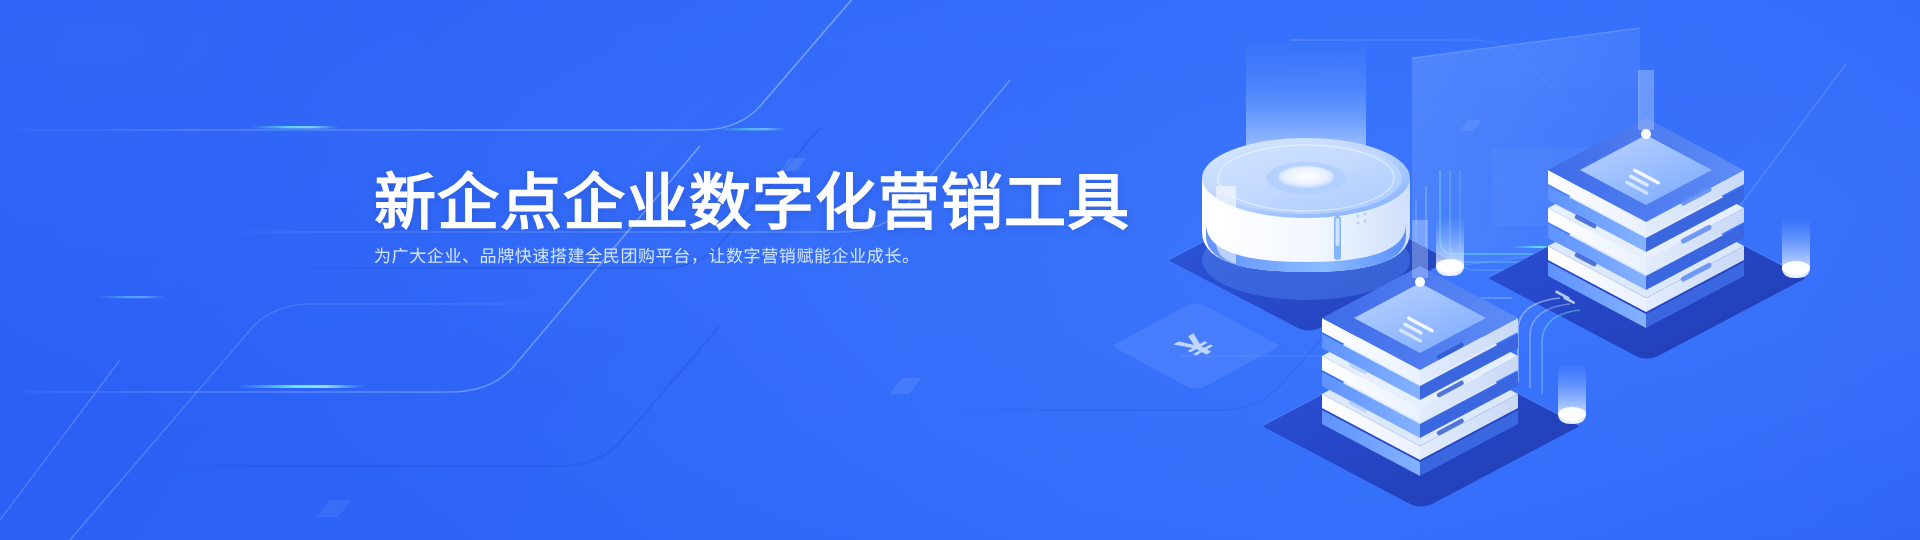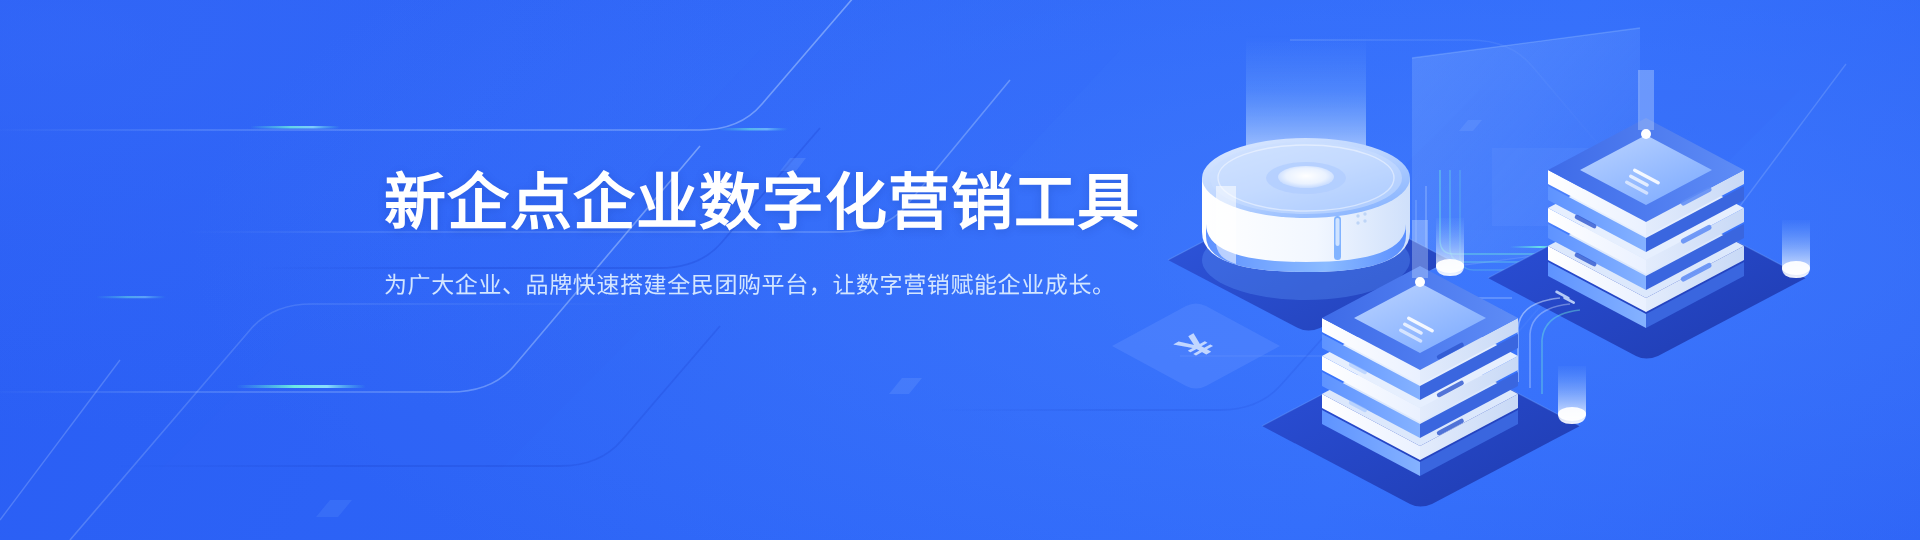--- a/index.html
+++ b/index.html
@@ -22,37 +22,37 @@
       linear-gradient(118deg,#2A5DF4 0%,#2D65F7 42%,#2E69FA 72%,#2A60F5 100%);
   }
 
   
   .bg-deco{ position:absolute; inset:0; pointer-events:none; }
   .bg-deco svg{ display:block; width:1920px; height:540px; }
 
   
   .copy{
     position:absolute;
-    left:384px;
+    left:374px;
     top:166px;
     width:820px;
     z-index:5;
   }
   .headline{
     font-size:62px;
     line-height:74px;
     font-weight:bold;
     color:#FFFFFF;
     letter-spacing:1px;
     white-space:nowrap;
     text-shadow:0 2px 10px rgba(10,40,120,.18);
   }
   .subhead{
-    margin-top:28px;
-    font-size:23px;
+    margin-top:0;
+    font-size:17px;
     line-height:34px;
     color:#D3E6FF;
     letter-spacing:.6px;
     white-space:nowrap;
   }
   .cta-wrap{ margin-top:25px; }
   .cta{
     display:inline-flex;
     align-items:center;
     justify-content:center;

